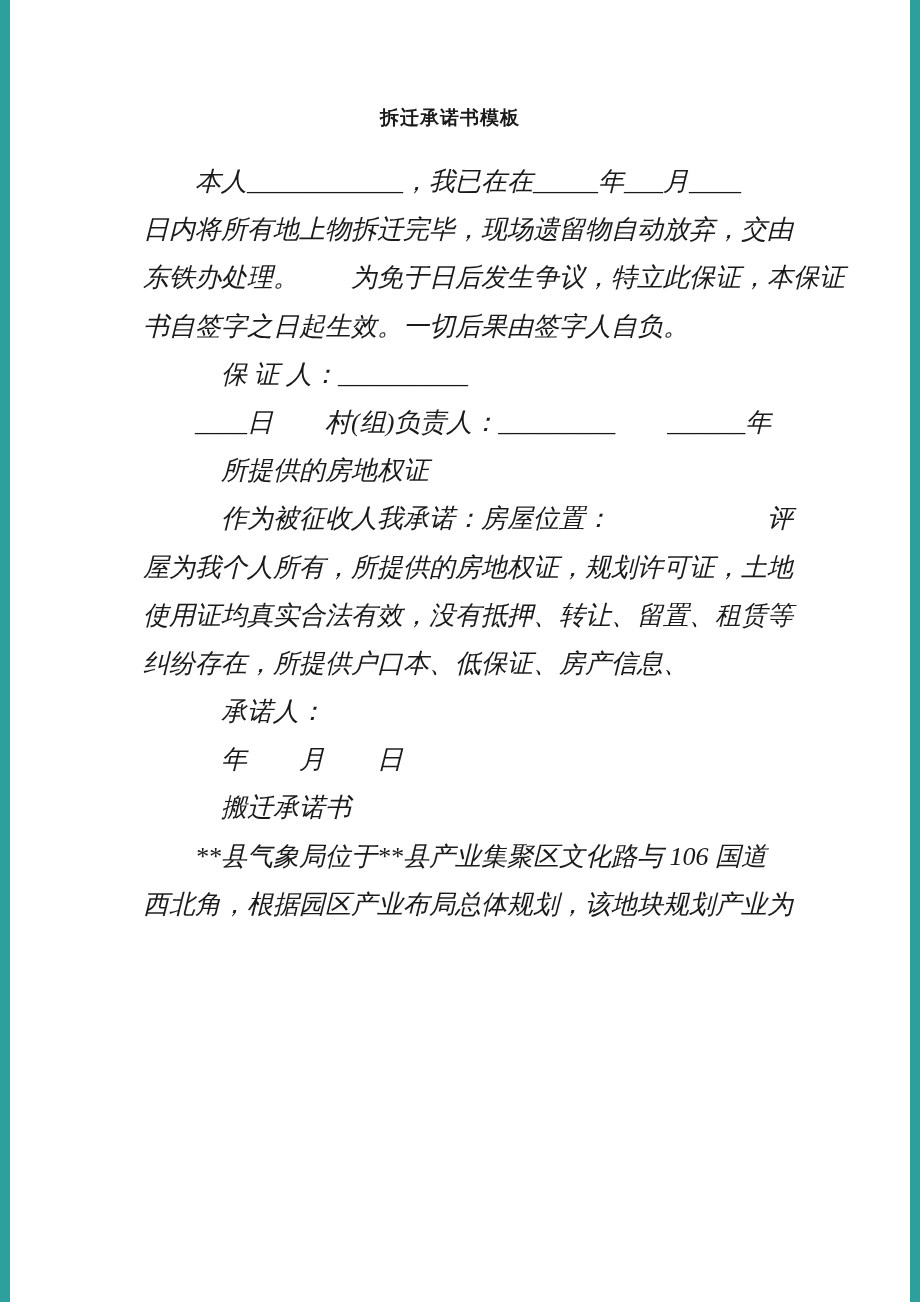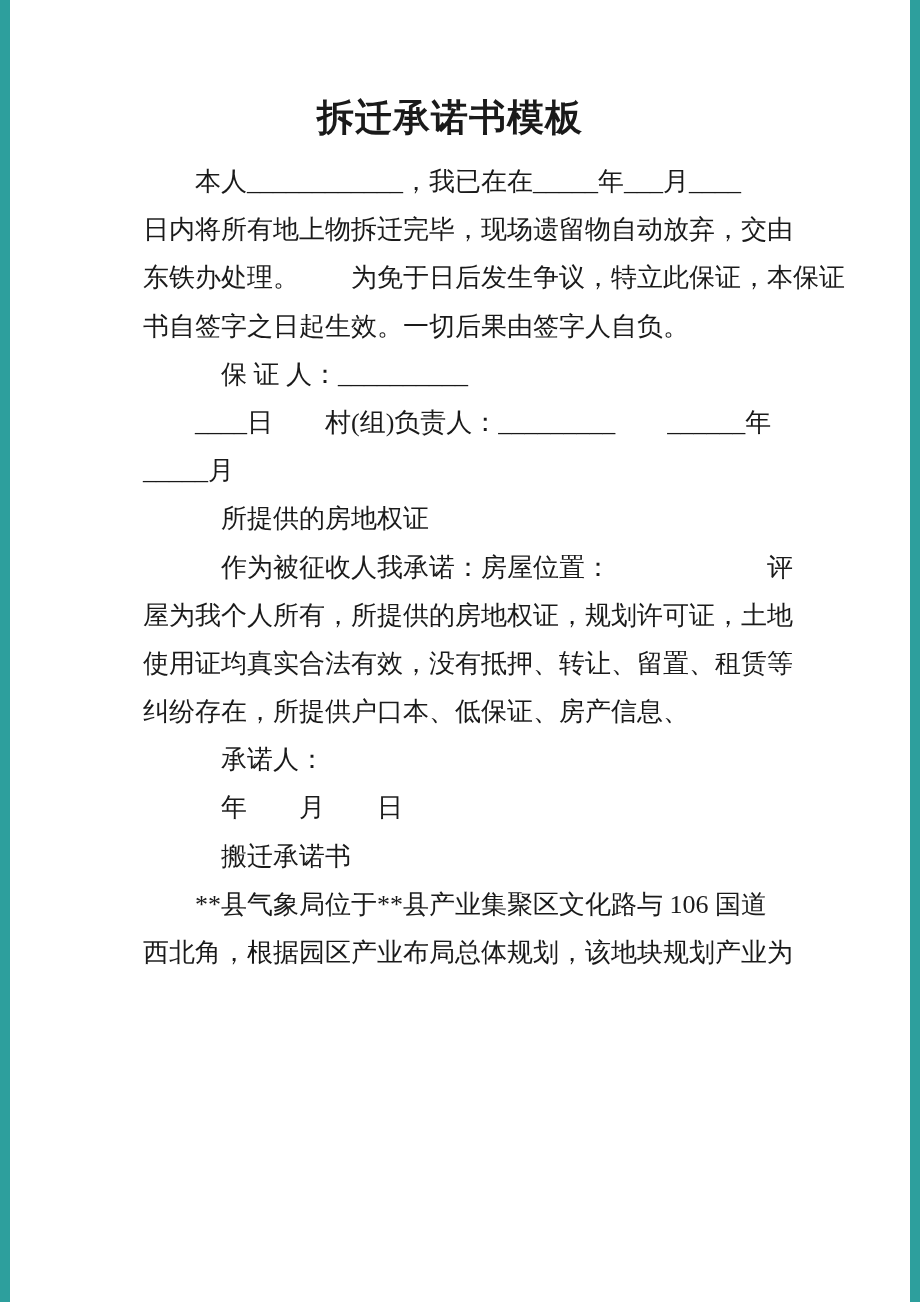--- a/index.html
+++ b/index.html
@@ -25,51 +25,51 @@
     left: 10px;
     right: 10px;
     top: 0;
     bottom: 0;
     background: #ffffff;
     color: #1a1a1a;
   }
   .doc-title {
     padding: 96px 120px 0 100px; 
     text-align: center;
-    font-size: 37px;
+    font-size: 19px;
     font-weight: bold;
     line-height: 44px;
     letter-spacing: 1px;
     white-space: pre;
   }
   .doc-body {
     padding: 18px 0 0 133px; 
     font-size: 26px;
     line-height: 48.2px;
+    font-style: italic;
   }
   .line {
     white-space: pre;
     height: 48.2px;
   }
 </style>
 </head>
 <body>
 
 <div class="stripe stripe-left"></div>
 
 <div class="doc-page">
   <div class="doc-title">拆迁承诺书模板</div>
   <div class="doc-body">
       <div class="line">　　本人____________，我已在在_____年___月____</div>
       <div class="line">日内将所有地上物拆迁完毕，现场遗留物自动放弃，交由</div>
       <div class="line">东铁办处理。　　为免于日后发生争议，特立此保证，本保证</div>
       <div class="line">书自签字之日起生效。一切后果由签字人自负。</div>
       <div class="line">　　　保 证 人：__________</div>
       <div class="line">　　____日　　村(组)负责人：_________　　______年</div>
-      <div class="line">_____月</div>
       <div class="line">　　　所提供的房地权证</div>
       <div class="line">　　　作为被征收人我承诺：房屋位置：　　　　　　评</div>
       <div class="line">屋为我个人所有，所提供的房地权证，规划许可证，土地</div>
       <div class="line">使用证均真实合法有效，没有抵押、转让、留置、租赁等</div>
       <div class="line">纠纷存在，所提供户口本、低保证、房产信息、</div>
       <div class="line">　　　承诺人：</div>
       <div class="line">　　　年　　月　　日</div>
       <div class="line">　　　搬迁承诺书</div>
       <div class="line">　　**县气象局位于**县产业集聚区文化路与 106 国道</div>
       <div class="line">西北角，根据园区产业布局总体规划，该地块规划产业为</div>

